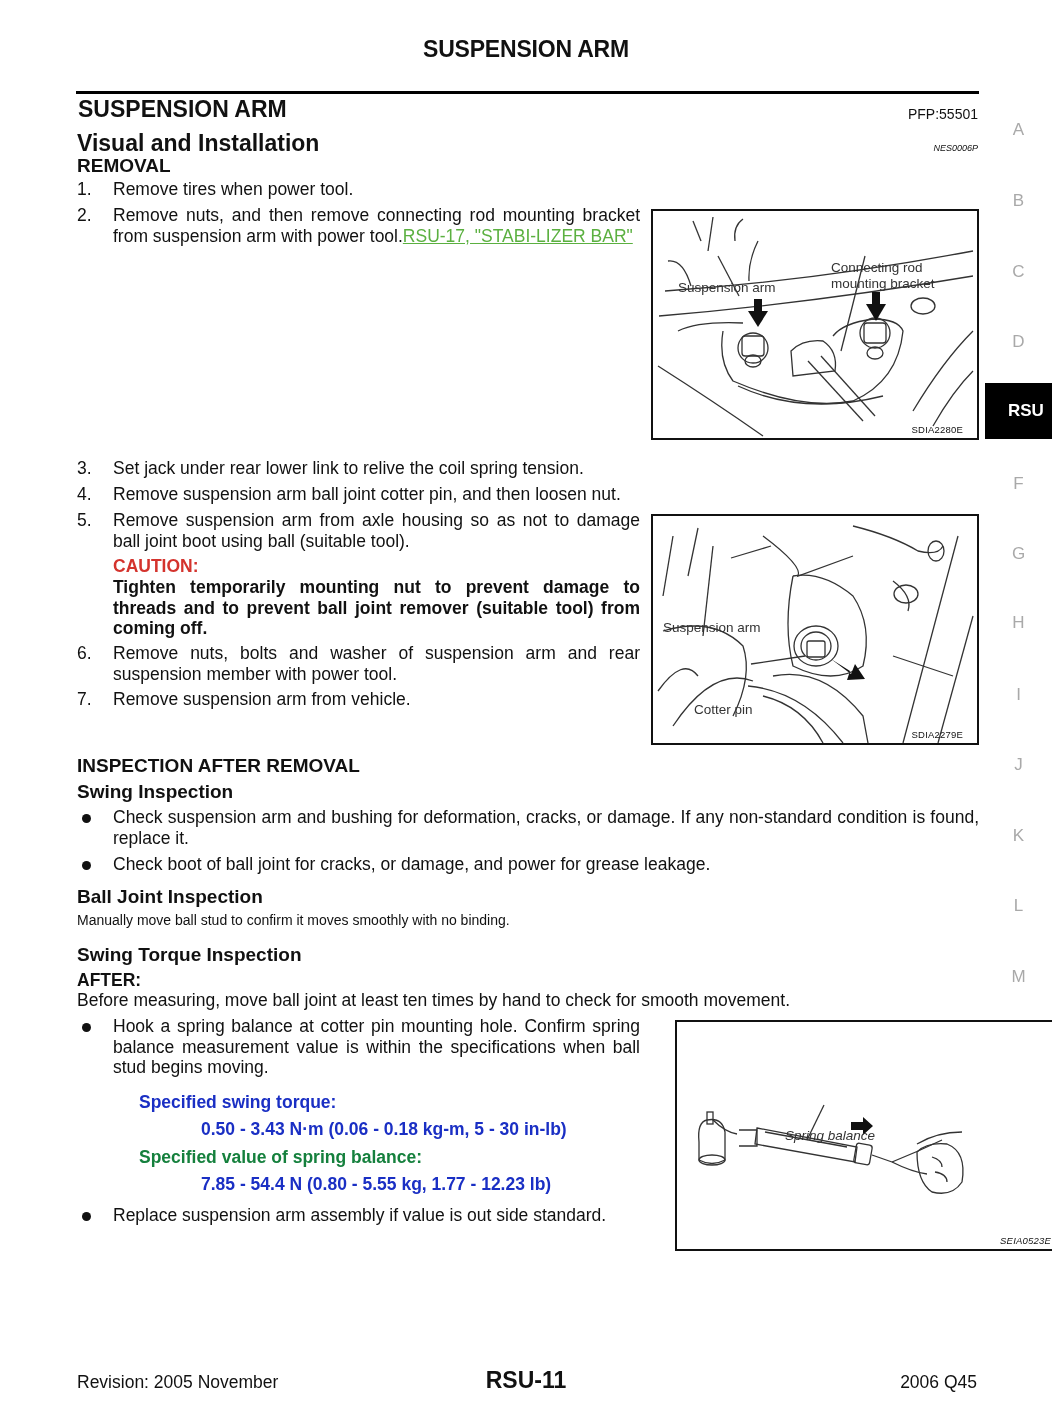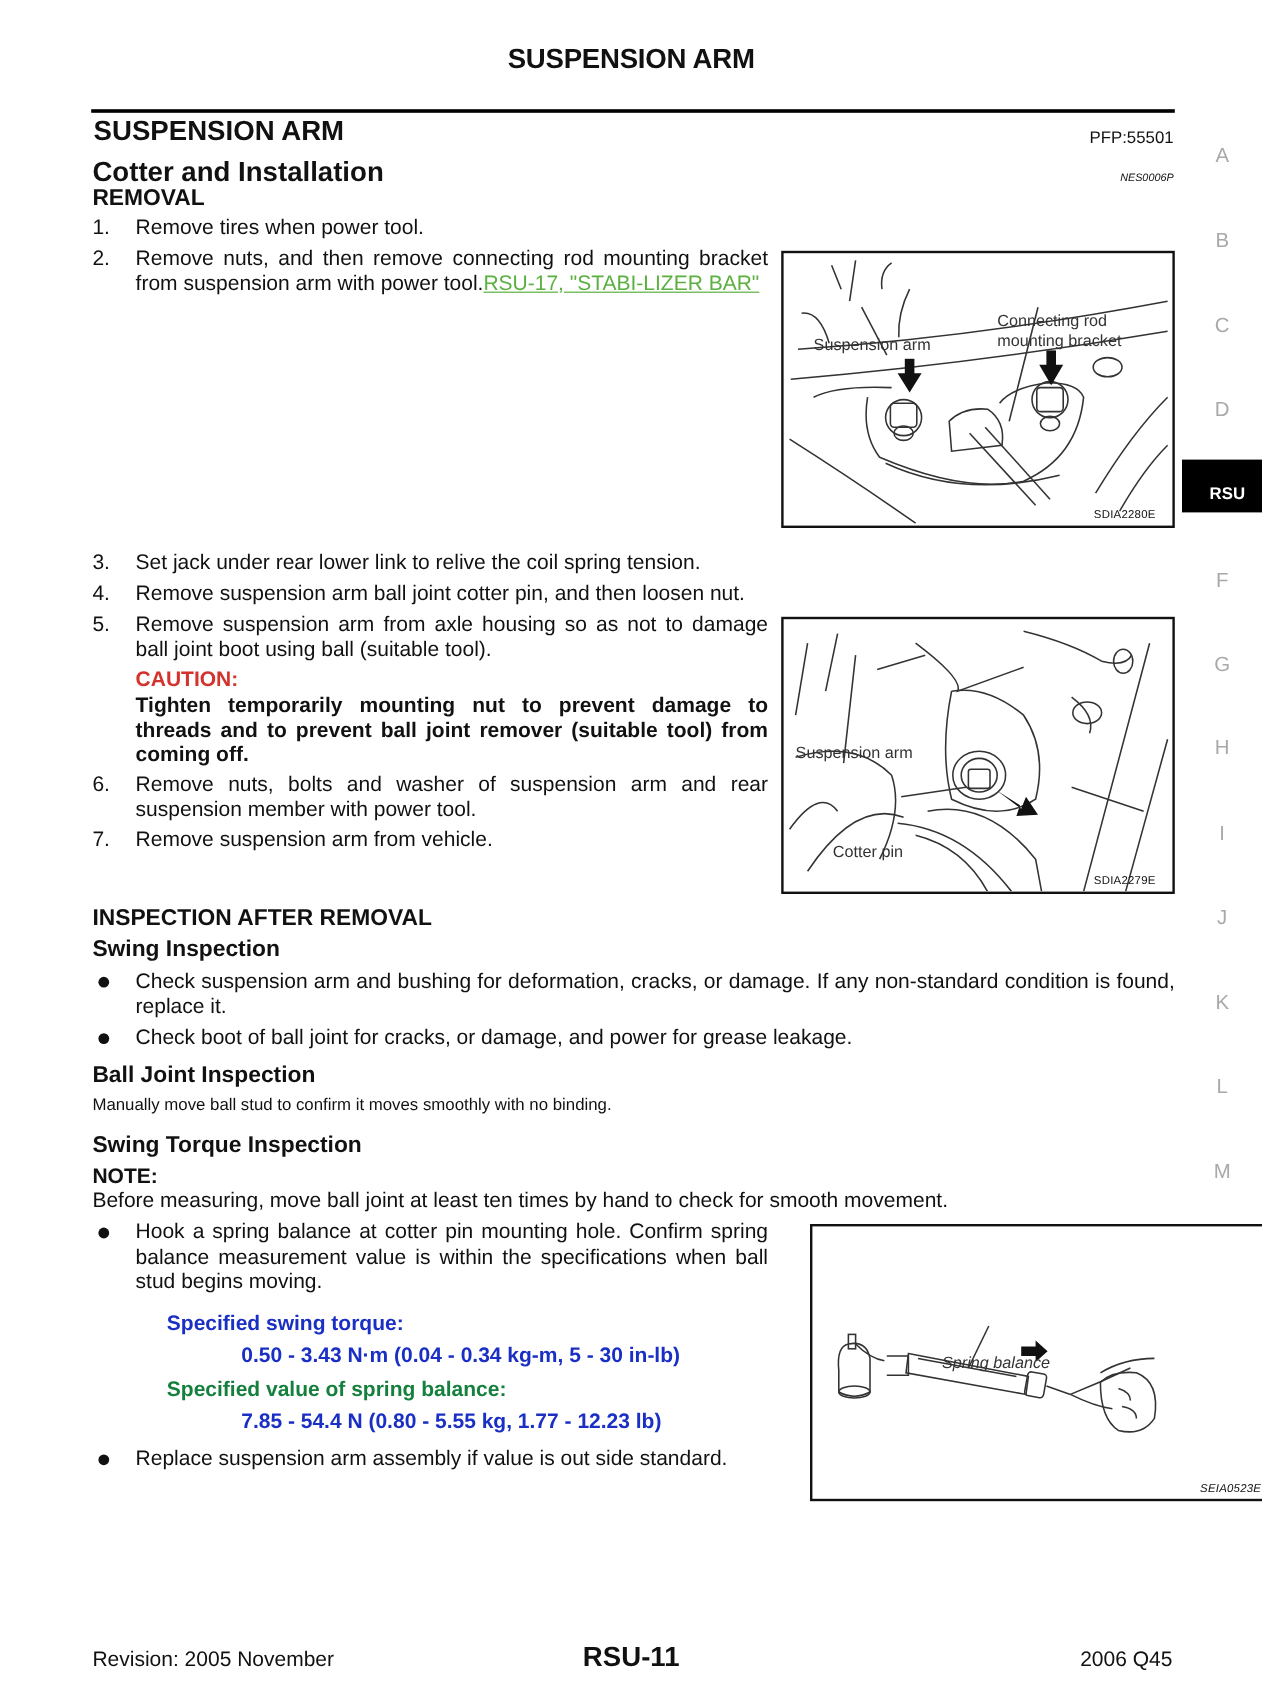--- a/index.html
+++ b/index.html
@@ -37,34 +37,34 @@
 
     .spec-label { left: 139px; font-size: 17.5px; font-weight: bold; color: #1a2fc4; }
     .spec-value { left: 201px; font-size: 17.5px; font-weight: bold; color: #1a2fc4; }
 
     .figure { position: absolute; border: 2px solid #111; background: #fff; overflow: hidden; }
     .figure svg { position: absolute; left: 0; top: 0; }
     .fig-code { position: absolute; right: 14px; bottom: 3px; font-size: 9.5px; letter-spacing: 0.2px; }
     .fig-label { position: absolute; font-size: 13.5px; color: #333; line-height: 16px; margin-top: 44px; }
 
     .side-tab { position: absolute; left: 985px; width: 67px; text-align: center; font-size: 17px; color: #a9a9a9; }
-    .side-tab.active { background: #000; color: #fff; font-weight: bold; height: 44px; line-height: 56px; font-size: 14px; text-align: left; padding-left: 23px; }
+    .side-tab.active { background: #000; color: #fff; font-weight: bold; height: 56px; line-height: 56px; font-size: 17px; text-align: left; padding-left: 23px; }
 
     .foot-left { left: 77px; top: 1372px; font-size: 17.5px; }
     .foot-center { left: 0; width: 1052px; top: 1367px; text-align: center; font-size: 23px; font-weight: bold; }
     .foot-right { right: 75px; top: 1372px; font-size: 17.5px; }
   </style>
 </head>
 <body>
 
 <div class="abs running-head">SUSPENSION ARM</div>
 <div class="abs rule"></div>
 <div class="abs sec-title">SUSPENSION ARM</div>
 <div class="abs pfp">PFP:55501</div>
-<div class="abs sub-title">Cotter and Installation</div>
+<div class="abs sub-title">Visual and Installation</div>
 <div class="abs nes">NES0006P</div>
 <div class="abs h-removal">REMOVAL</div>
 
 <div class="step" style="top:179px;">
   <span class="num">1.</span>
   <span class="txt" style="width:560px;">Remove tires when power tool.</span>
 </div>
 <div class="step" style="top:205px;">
   <span class="num">2.</span>
   <span class="txt" style="width:527px;"><span>Remove nuts, and then remove connecting rod mounting bracket from suspension arm with power tool.</span><a class="link" style="color: rgb(91, 176, 64);">RSU-17, "STABI-LIZER BAR"</a></span>
@@ -179,30 +179,30 @@
 </div>
 <div class="bullet" style="top:854px;">
   <span class="dot"></span>
   <span class="txt" style="width:866px;">Check boot of ball joint for cracks, or damage, and power for grease leakage.</span>
 </div>
 
 <div class="abs h-ball">Ball Joint Inspection</div>
 <div class="abs p-ball">Manually move ball stud to confirm it moves smoothly with no binding.</div>
 
 <div class="abs h-swing">Swing Torque Inspection</div>
-<div class="abs note-label">NOTE:</div>
+<div class="abs note-label">AFTER:</div>
 <div class="abs note-text">Before measuring, move ball joint at least ten times by hand to check for smooth movement.</div>
 
 <div class="bullet" style="top:1016px;">
   <span class="dot"></span>
   <span class="txt" style="width:527px;">Hook a spring balance at cotter pin mounting hole. Confirm spring balance measurement value is within the specifications when ball stud begins moving.</span>
 </div>
 
 <div class="abs spec-label" style="top: 1092px; color: rgb(26, 47, 196);">Specified swing torque:</div>
-<div class="abs spec-value" style="top: 1119px; color: rgb(26, 47, 196);">0.50 - 3.43 N·m (0.04 - 0.34 kg-m, 5 - 30 in-lb)</div>
+<div class="abs spec-value" style="top: 1119px; color: rgb(26, 47, 196);">0.50 - 3.43 N·m (0.06 - 0.18 kg-m, 5 - 30 in-lb)</div>
 <div class="abs spec-label" style="top: 1147px; color: #15803d;">Specified value of spring balance:</div>
 <div class="abs spec-value" style="top: 1174px; color: rgb(26, 47, 196);">7.85 - 54.4 N (0.80 - 5.55 kg, 1.77 - 12.23 lb)</div>
 
 <div class="bullet" style="top:1205px;">
   <span class="dot"></span>
   <span class="txt" style="width:560px;">Replace suspension arm assembly if value is out side standard.</span>
 </div>
 
 <div class="figure" style="left:675px; top:1020px; width:392px; height:231px;font-style:italic;">
   <svg width="324" height="227" viewBox="0 0 324 227">

